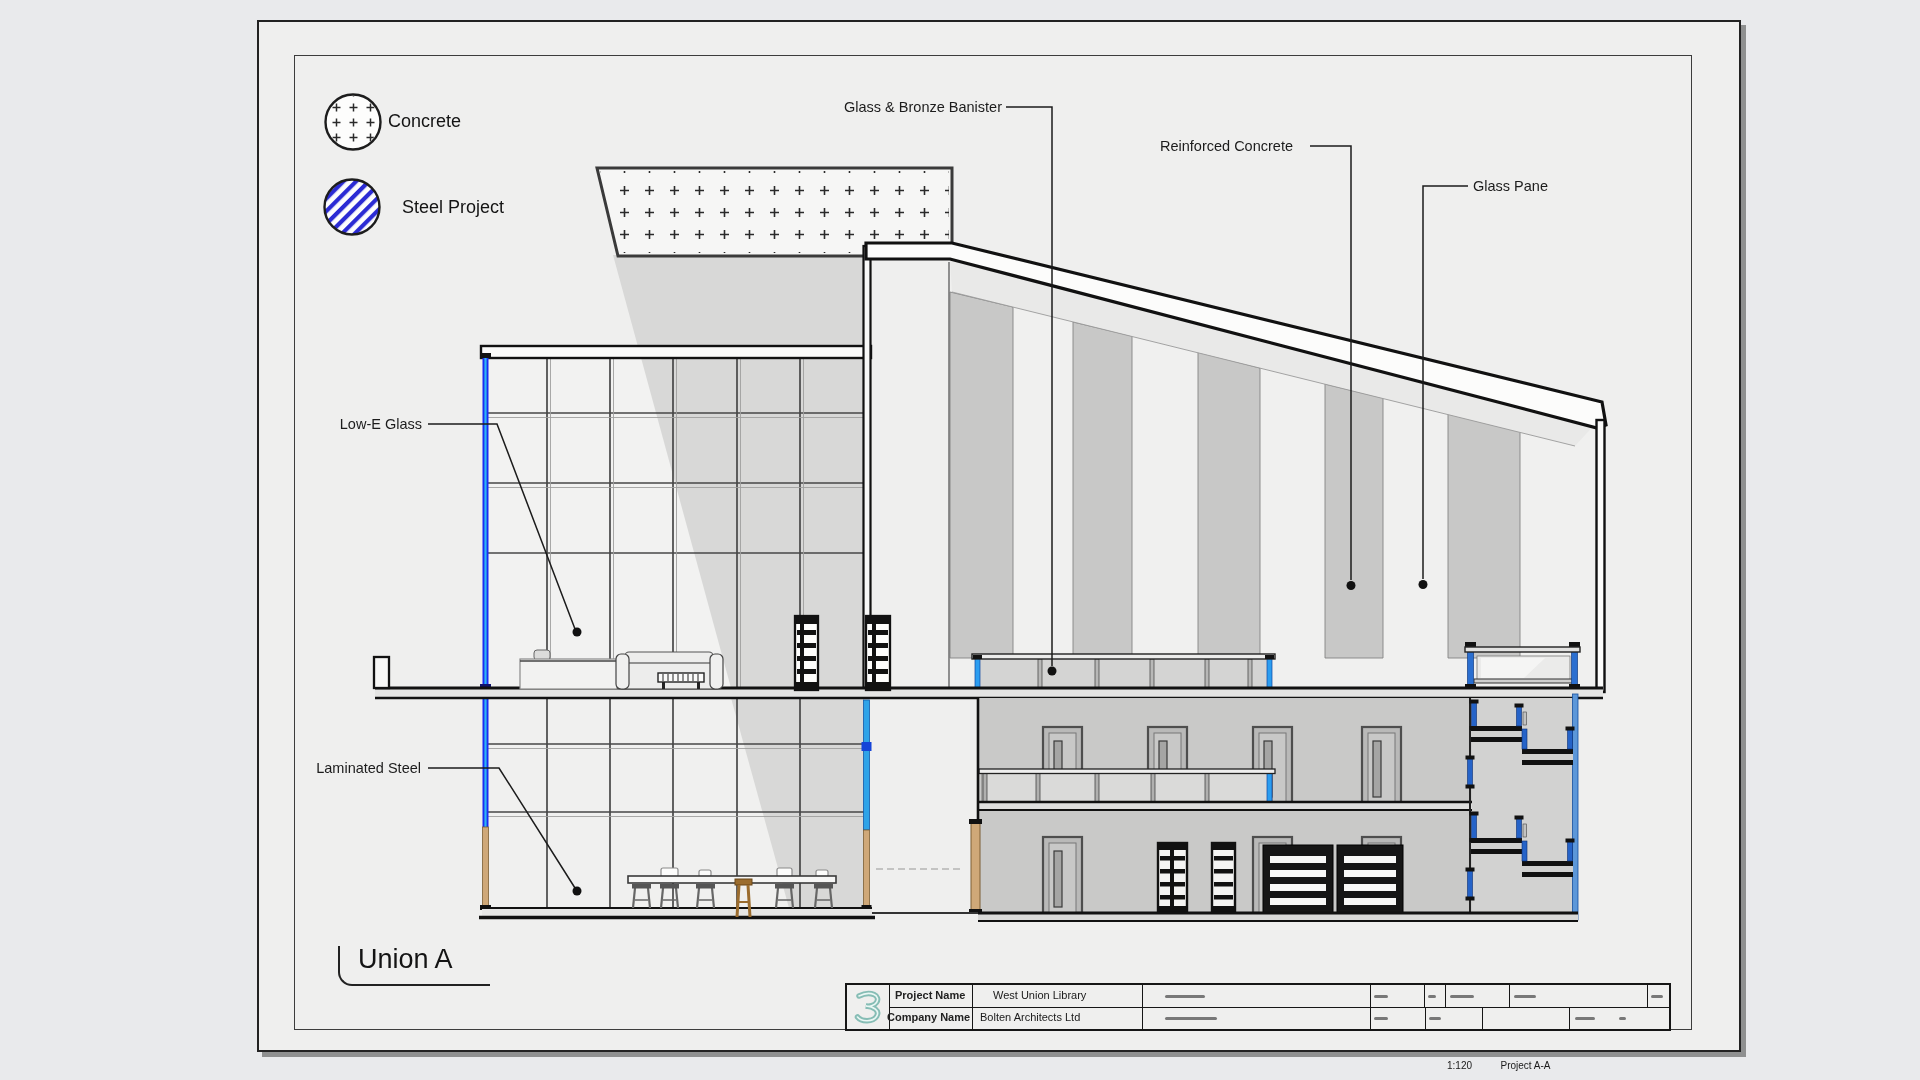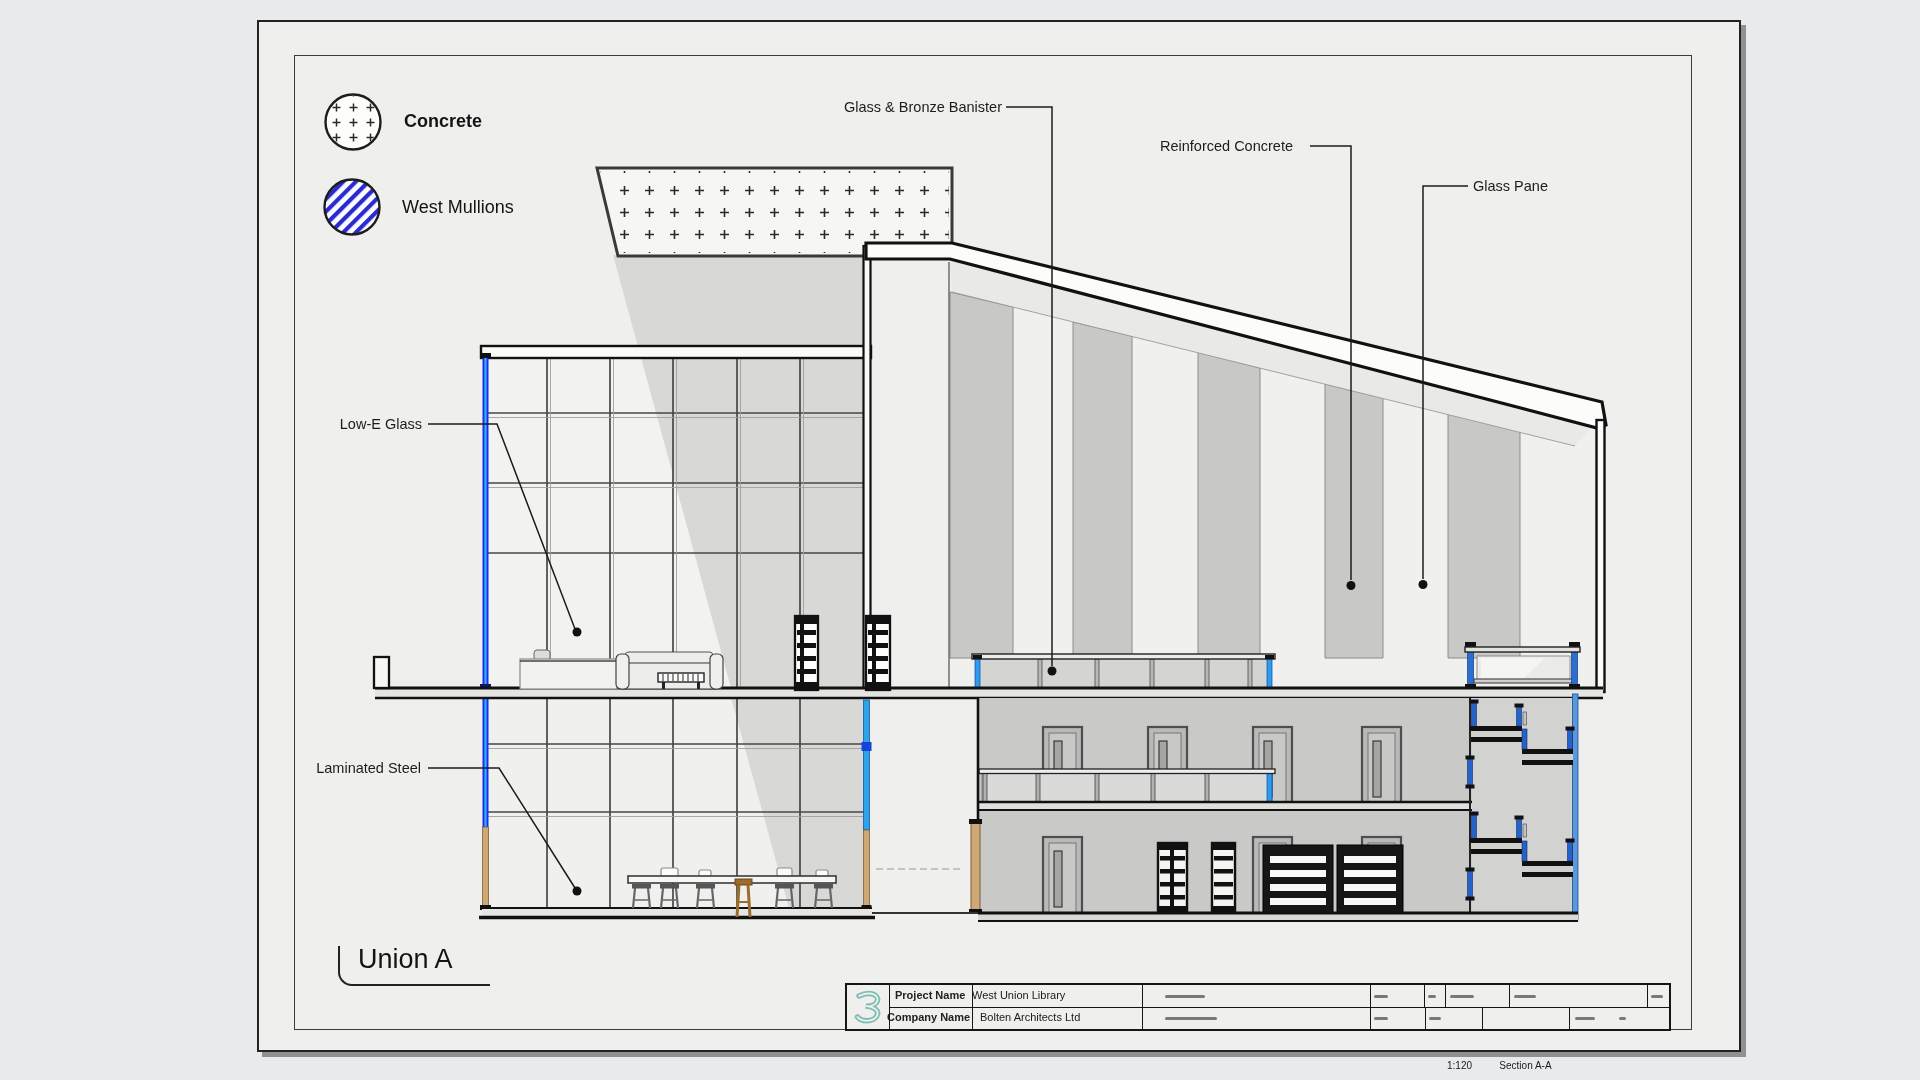--- a/index.html
+++ b/index.html
@@ -435,22 +435,22 @@
     </g>
     <g fill="#111">
       <circle cx="1052" cy="671" r="4.5"></circle>
         <circle cx="1351" cy="585.5" r="4.5"></circle>
       <circle cx="1423" cy="584.5" r="4.5"></circle>
         <circle cx="577" cy="632" r="4.5"></circle>
       <circle cx="577" cy="891" r="4.5"></circle>
     </g>
   </svg>
 
-  <div class="legend-label" style="left:404px;top:111px;font-weight:bold;">Concrete</div>
-  <div class="legend-label" style="left:402px;top:197px;">West Mullions</div>
+  <div class="legend-label" style="left:388px;top:111px;">Concrete</div>
+  <div class="legend-label" style="left:402px;top:197px;">Steel Project</div>
 
   <div class="callout" style="left:830px;top:99px;width:172px;text-align:right;">Glass &amp; Bronze Banister</div>
   <div class="callout" style="left:1160px;top:138px;width:145px;">Reinforced Concrete</div>
   <div class="callout" style="left:1473px;top:178px;">Glass Pane</div>
   <div class="callout" style="left:330px;top:416px;width:92px;text-align:right;">Low-E Glass</div>
   <div class="callout" style="left:300px;top:760px;width:121px;text-align:right;">Laminated Steel</div>
 
   <div id="facade-bracket"></div>
   <div id="facade-title">Union A</div>
 
@@ -471,32 +471,32 @@
     <div class="tb-v" style="left:722px;top:22px;height:22px;"></div>
 
     <svg class="abs" style="left:3px;top:4px;" width="38" height="36" viewBox="0 0 38 36">
       <path d="M9 7 C 21 1, 31 7, 26.5 13.5 C 24.5 16.5, 19 17.8, 16 17
                C 23 17.5, 30.5 21.5, 26.5 27.5 C 22.5 33.5, 11 32.5, 7.5 28" fill="none" stroke="#86bdb5" stroke-width="5.5" stroke-linecap="round"></path>
       <path d="M9 7 C 21 1, 31 7, 26.5 13.5 C 24.5 16.5, 19 17.8, 16 17
                C 23 17.5, 30.5 21.5, 26.5 27.5 C 22.5 33.5, 11 32.5, 7.5 28" fill="none" stroke="#eaf7f4" stroke-width="1.6" stroke-linecap="round"></path>
     </svg>
 
     <div class="tb-lab" style="left:48px;top:4px;">Project Name</div>
-    <div class="tb-val" style="left:125px;top:4px;">West Union Library</div>
+    <div class="tb-val" style="left:146px;top:4px;">West Union Library</div>
     <div class="tb-lab" style="left:40px;top:26px;">Company Name</div>
     <div class="tb-val" style="left:133px;top:26px;">Bolten Architects Ltd</div>
 
     <div class="tb-dash" style="left:318px;top:10px;width:40px;"></div>
     <div class="tb-dash" style="left:318px;top:32px;width:52px;"></div>
     <div class="tb-dash" style="left:527px;top:10px;width:14px;"></div>
     <div class="tb-dash" style="left:581px;top:10px;width:8px;"></div>
     <div class="tb-dash" style="left:603px;top:10px;width:24px;"></div>
     <div class="tb-dash" style="left:667px;top:10px;width:22px;"></div>
     <div class="tb-dash" style="left:804px;top:10px;width:12px;"></div>
     <div class="tb-dash" style="left:527px;top:32px;width:14px;"></div>
     <div class="tb-dash" style="left:582px;top:32px;width:12px;"></div>
     <div class="tb-dash" style="left:728px;top:32px;width:20px;"></div>
     <div class="tb-dash" style="left:772px;top:32px;width:7px;"></div>
 
     <div class="tb-small" style="left:600px;top:27px;">1:120</div>
-    <div class="tb-small" style="left:635px;top:27px;width:87px;text-align:center;">Section A-A</div>
+    <div class="tb-small" style="left:635px;top:27px;width:87px;text-align:center;">Project A-A</div>
   </div>
 </div>
 
 </body></html>

